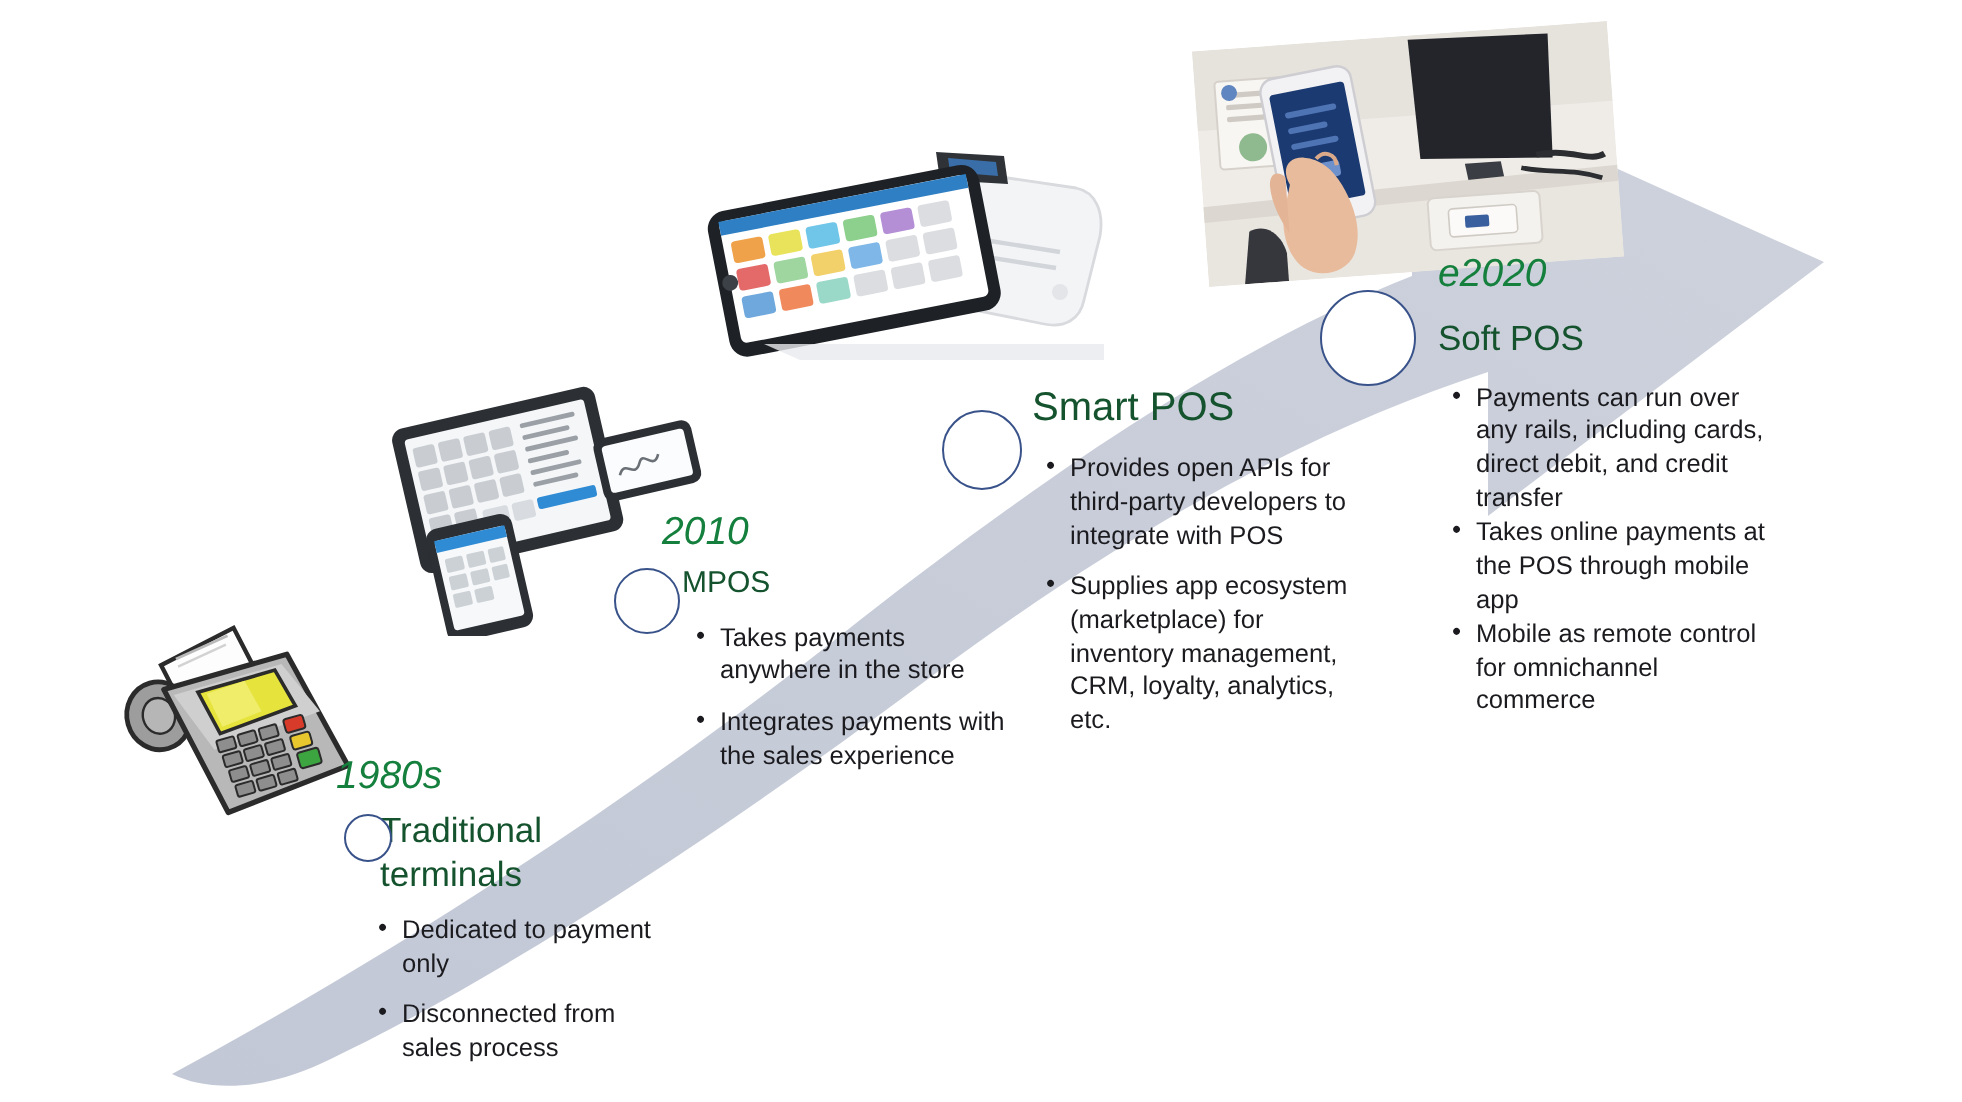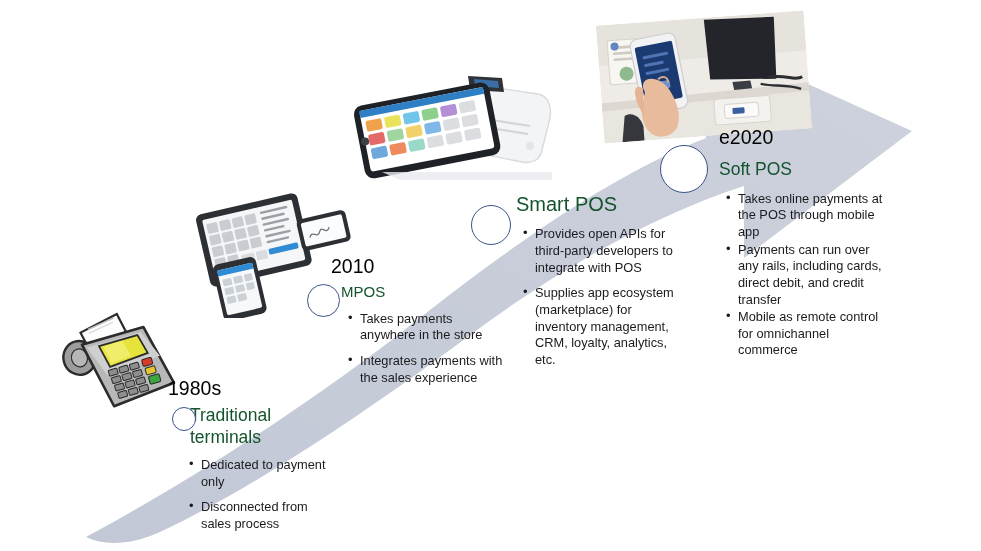--- a/index.html
+++ b/index.html
@@ -23,23 +23,24 @@
     left: 0; top: 0;
     width: 981px;
     height: 551px;
   }
 
   
   .milestone {
     position: absolute;
   }
   .year {
-    color: #000000;
+    color: #15803d;
     white-space: nowrap;
     line-height: 1.05;
+    font-style: italic;
   }
   .marker {
     position: absolute;
     border: 1.6px solid #39538a;
     border-radius: 50%;
     background: #ffffff;
     box-sizing: border-box;
   }
   .stage-name {
     color: #14532d;
@@ -360,19 +361,19 @@
       <li>Provides open APIs for third-party developers to integrate with POS</li>
       <li class="spaced">Supplies app ecosystem (marketplace) for inventory management, CRM, loyalty, analytics, etc.</li>
     </ul>
   </div>
 
   <div class="milestone" id="m-2020">
     <div class="year">e2020</div>
     <div class="marker"></div>
     <div class="stage-name">Soft POS</div>
     <ul class="bullets">
+      <li>Payments can run over any rails, including cards, direct debit, and credit transfer</li>
       <li>Takes online payments at the POS through mobile app</li>
-      <li>Payments can run over any rails, including cards, direct debit, and credit transfer</li>
       <li>Mobile as remote control for omnichannel commerce</li>
     </ul>
   </div>
 
 </div>
 
 </body></html>

